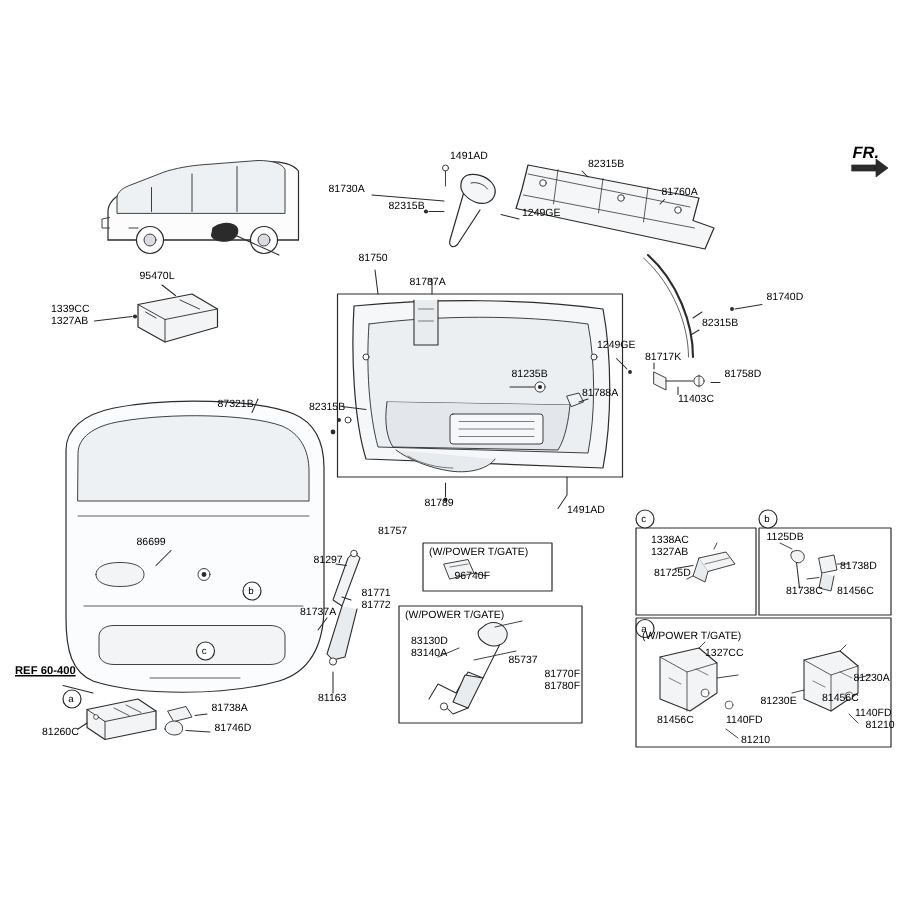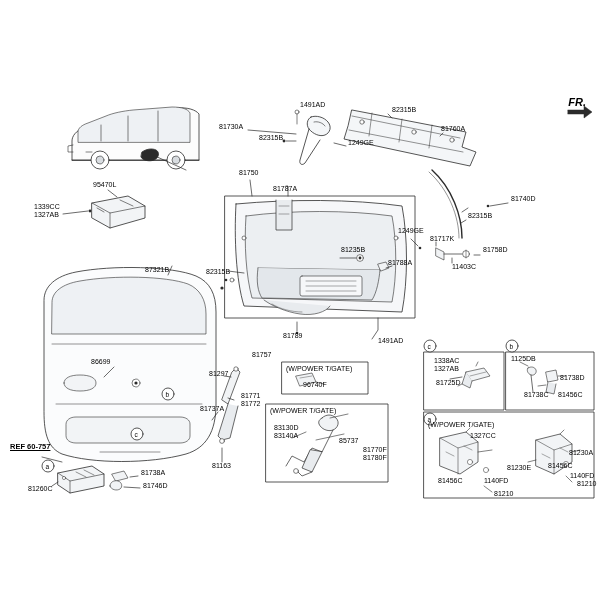--- a/index.html
+++ b/index.html
@@ -356,21 +356,21 @@
   <div class="lbl" style="left:570px; top:472px;">1140FD</div>
   <div class="lbl" style="left:577px; top:480px;">81210</div>
   <div class="lbl" style="left:438px; top:477px;">81456C</div>
   <div class="lbl" style="left:484px; top:477px;">1140FD</div>
   <div class="lbl" style="left:494px; top:490px;">81210</div>
 
   <div class="lbl" style="left:286px; top:365px;">(W/POWER T/GATE)</div>
   <div class="lbl" style="left:270px; top:407px;">(W/POWER T/GATE)</div>
   <div class="lbl" style="left:428px; top:421px;">(W/POWER T/GATE)</div>
 
-  <div class="lbl bold u" style="left:10px; top:443px; font-size:7.5px;">REF 60-757</div>
+  <div class="lbl bold u" style="left:10px; top:443px; font-size:7.5px;">REF 60-400</div>
 
   <div class="lbl" style="left:427.5px; top:415.5px; font-size:6.5px;">a</div>
   <div class="lbl" style="left:509.5px; top:342.5px; font-size:6.5px;">b</div>
   <div class="lbl" style="left:427.5px; top:342.5px; font-size:6.5px;">c</div>
   <div class="lbl" style="left:165.5px; top:390.5px; font-size:6.5px;">b</div>
   <div class="lbl" style="left:134.5px; top:430.5px; font-size:6.5px;">c</div>
   <div class="lbl" style="left:45.5px; top:462.5px; font-size:6.5px;">a</div>
 
 </div>
 

